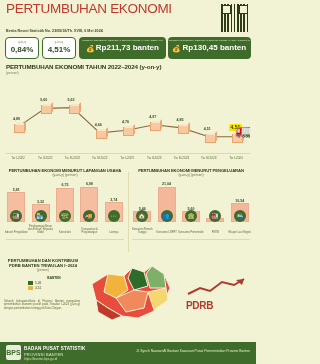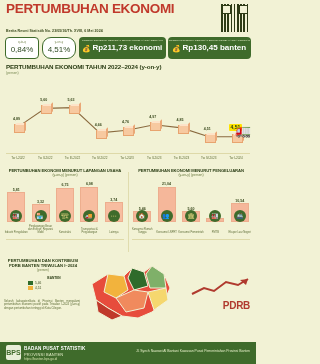--- a/index.html
+++ b/index.html
@@ -9,21 +9,21 @@
     font-family:"Liberation Sans",sans-serif;
     color:#2e4a22;
     position:relative;
   }
   .wrap{position:relative;width:256px;height:364px;}
 
   
   .header{position:absolute;left:0;top:0;width:256px;height:36px;}
   .title{
     position:absolute;left:6px;top:3px;width:180px;
-    font-size:13.5px;line-height:12.5px;font-weight:bold;
+    font-size:13.5px;line-height:12.5px;font-weight:normal;
     color:#c0392b;letter-spacing:-0.3px;
   }
   .subtitle{
     position:absolute;left:6px;top:29px;width:180px;
     font-size:3.6px;font-weight:bold;color:#3a4a1e;letter-spacing:0.05px;
   }
   .qr{
     position:absolute;right:6px;top:3px;width:28px;height:28px;
     background:
       repeating-linear-gradient(90deg,#2e3b16 0 1.6px,#f2f2d5 1.6px 3.2px),
@@ -38,23 +38,23 @@
   .qr::after{right:1px;top:1px;}
 
   
   .stats{position:absolute;left:0;top:37px;width:256px;height:24px;}
   .statbox{
     position:absolute;top:0;height:22px;border-radius:4px;
     background:#ffffff;border:1.2px solid #3f6b2b;
     box-sizing:border-box;text-align:center;
   }
   .statbox .cap{font-size:2.8px;color:#7a8a55;margin-top:2.2px;letter-spacing:0.1px;}
-  .statbox .val{font-size:8px;font-weight:normal;color:#2e4a22;line-height:9px;margin-top:0.5px;}
+  .statbox .val{font-size:8px;font-weight:bold;color:#2e4a22;line-height:9px;margin-top:0.5px;}
   #sb-qtq{left:5px;width:34px;}
-  #sb-yoy{left:42px;width:34px;border-radius:9px;}
+  #sb-yoy{left:42px;width:34px;}
   .bigbox{
     position:absolute;top:0;height:22px;border-radius:4px;
     background:#3f6b2b;box-sizing:border-box;padding-top:2px;text-align:center;
     overflow:hidden;
   }
   .bigbox .cap{font-size:2.5px;color:#e6efc8;letter-spacing:0.05px;line-height:3px;}
   .bigbox .val{font-size:8px;font-weight:bold;color:#ffffff;line-height:11px;}
   #bb-berlaku{left:79px;width:87px;}
   #bb-konstan{left:168px;width:83px;}
   .boxicon{font-size:7px;vertical-align:-1px;margin-right:1px;}
@@ -112,21 +112,21 @@
   .contrib{position:absolute;left:4px;top:2px;width:78px;}
   .contrib-title{font-size:4.2px;font-weight:bold;color:#2c3e16;text-align:center;line-height:5px;}
   .contrib-sub{font-size:3.2px;color:#6b7a42;text-align:center;line-height:4px;}
   .legend{position:absolute;left:28px;top:20px;width:52px;}
   .lg-head{font-size:3.2px;font-weight:bold;color:#2c3e16;text-align:center;}
   .lg-row{display:flex;align-items:center;margin-top:1px;}
   .lg-sw{width:5px;height:3.5px;margin-right:2px;}
   .lg-txt{font-size:3.2px;color:#3a4a1e;}
   .contrib-note{position:absolute;left:4px;top:44px;width:76px;font-size:2.8px;color:#5c6b35;line-height:3.4px;text-align:justify;}
   .mapbox{position:absolute;left:78px;top:0px;width:104px;height:76px;}
-  .pdrb{position:absolute;right:6px;top:22px;width:64px;text-align:right;}
+  .pdrb{position:absolute;right:6px;top:22px;width:64px;text-align:left;}
   .pdrb-txt{font-size:10px;font-weight:bold;color:#b03a2e;letter-spacing:-0.3px;}
 
   
   .footer{position:absolute;left:0;bottom:0;width:256px;height:22px;background:#3f6b2b;}
   .f-logo{position:absolute;left:6px;top:3px;width:15px;height:15px;border-radius:2px;background:#e8eed8;color:#3f6b2b;font-size:7px;line-height:15px;text-align:center;font-weight:bold;}
   .f-t1{position:absolute;left:24px;top:4px;font-size:4.6px;font-weight:bold;color:#ffffff;letter-spacing:0.2px;}
   .f-t2{position:absolute;left:24px;top:9.5px;font-size:4px;color:#e0ebc4;letter-spacing:0.2px;}
   .f-t3{position:absolute;left:24px;top:14.5px;font-size:3.2px;color:#cfe0a8;}
   .f-right{position:absolute;right:6px;top:7px;font-size:3.4px;color:#e6efc8;text-align:right;line-height:4px;}
 </style>
@@ -148,21 +148,21 @@
       <div class="cap">q-to-q</div>
       <div class="val">0,84%</div>
     </div>
     <div class="statbox" id="sb-yoy">
       <div class="cap">y-on-y</div>
       <div class="val">4,51%</div>
     </div>
     <div class="bigbox" id="bb-berlaku">
       <div class="cap">PRODUK DOMESTIK REGIONAL BRUTO (PDRB) HARGA BERLAKU</div>
       <div class="val">
-        <span class="boxicon">💰</span><span>Rp211,73 ekonomi</span>
+        <span class="boxicon">💰</span><span>Rp211,73 banten</span>
       </div>
     </div>
     <div class="bigbox" id="bb-konstan">
       <div class="cap">PRODUK DOMESTIK REGIONAL BRUTO (PDRB) HARGA KONSTAN</div>
       <div class="val">
         <span class="boxicon">💰</span><span>Rp130,45 banten</span>
       </div>
     </div>
   </div>
 

